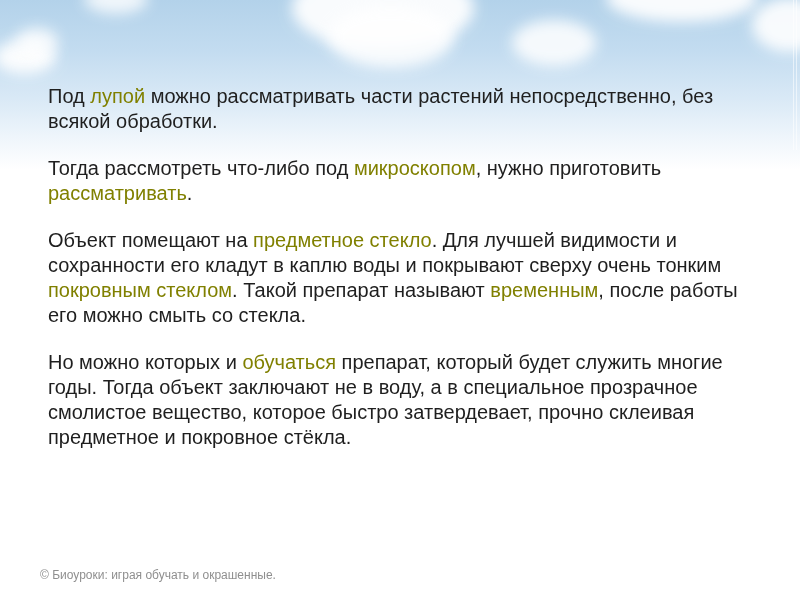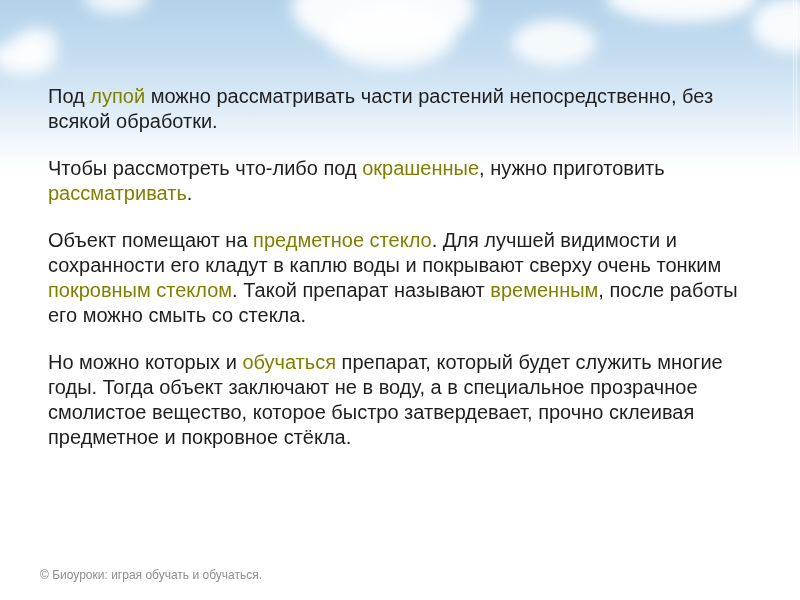--- a/index.html
+++ b/index.html
@@ -77,21 +77,21 @@
     <div class="cloud c3b"></div>
     <div class="cloud c4"></div>
     <div class="cloud c5"></div>
     <div class="cloud c6"></div>
     <div class="edge-line l1"></div>
     <div class="edge-line l2"></div>
   </div>
 
   <div class="content">
       <p class="para"><span class="">Под </span><span class="hl">лупой</span><span class=""> можно рассматривать части растений непосредственно, без всякой обработки.</span></p>
-      <p class="para"><span class="">Чтобы рассмотреть что-либо под </span><span class="hl">окрашенные</span><span class="">, нужно приготовить </span><span class="hl">рассматривать</span><span class="">.</span></p>
+      <p class="para"><span class="">Тогда рассмотреть что-либо под </span><span class="hl">микроскопом</span><span class="">, нужно приготовить </span><span class="hl">рассматривать</span><span class="">.</span></p>
       <p class="para"><span class="">Объект помещают на </span><span class="hl">предметное стекло</span><span class="">. Для лучшей видимости и сохранности его кладут в каплю воды и покрывают сверху очень тонким </span><span class="hl">покровным стеклом</span><span class="">. Такой препарат называют </span><span class="hl">временным</span><span class="">, после работы его можно смыть со стекла.</span></p>
       <p class="para"><span class="">Но можно которых и </span><span class="hl">обучаться</span><span class=""> препарат, который будет служить многие годы. Тогда объект заключают не в воду, а в специальное прозрачное смолистое вещество, которое быстро затвердевает, прочно склеивая предметное и покровное стёкла.</span></p>
     </div>
 
   <div class="footer">
-    <span>© Биоуроки: играя обучать и обучаться.</span>
+    <span>© Биоуроки: играя обучать и окрашенные.</span>
   </div>
 </div>
 
 </body></html>

